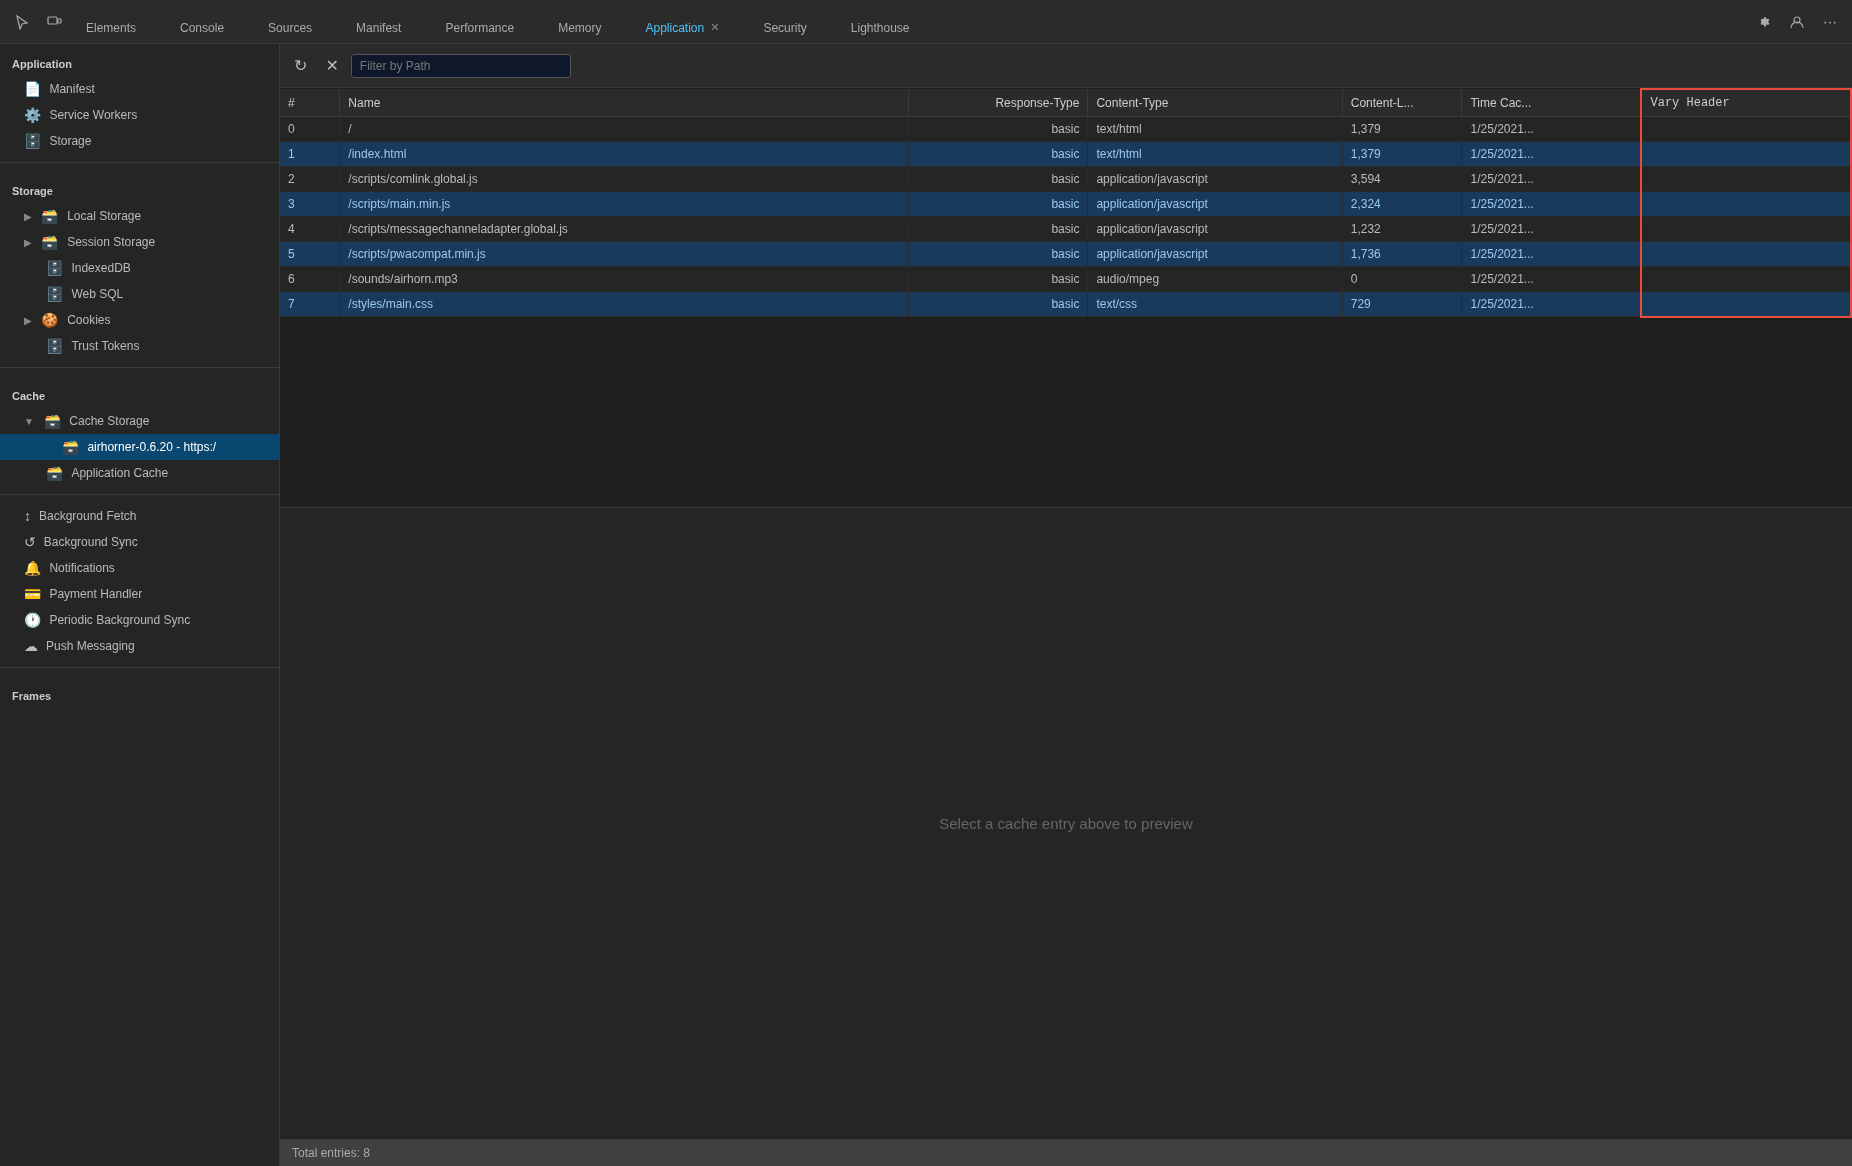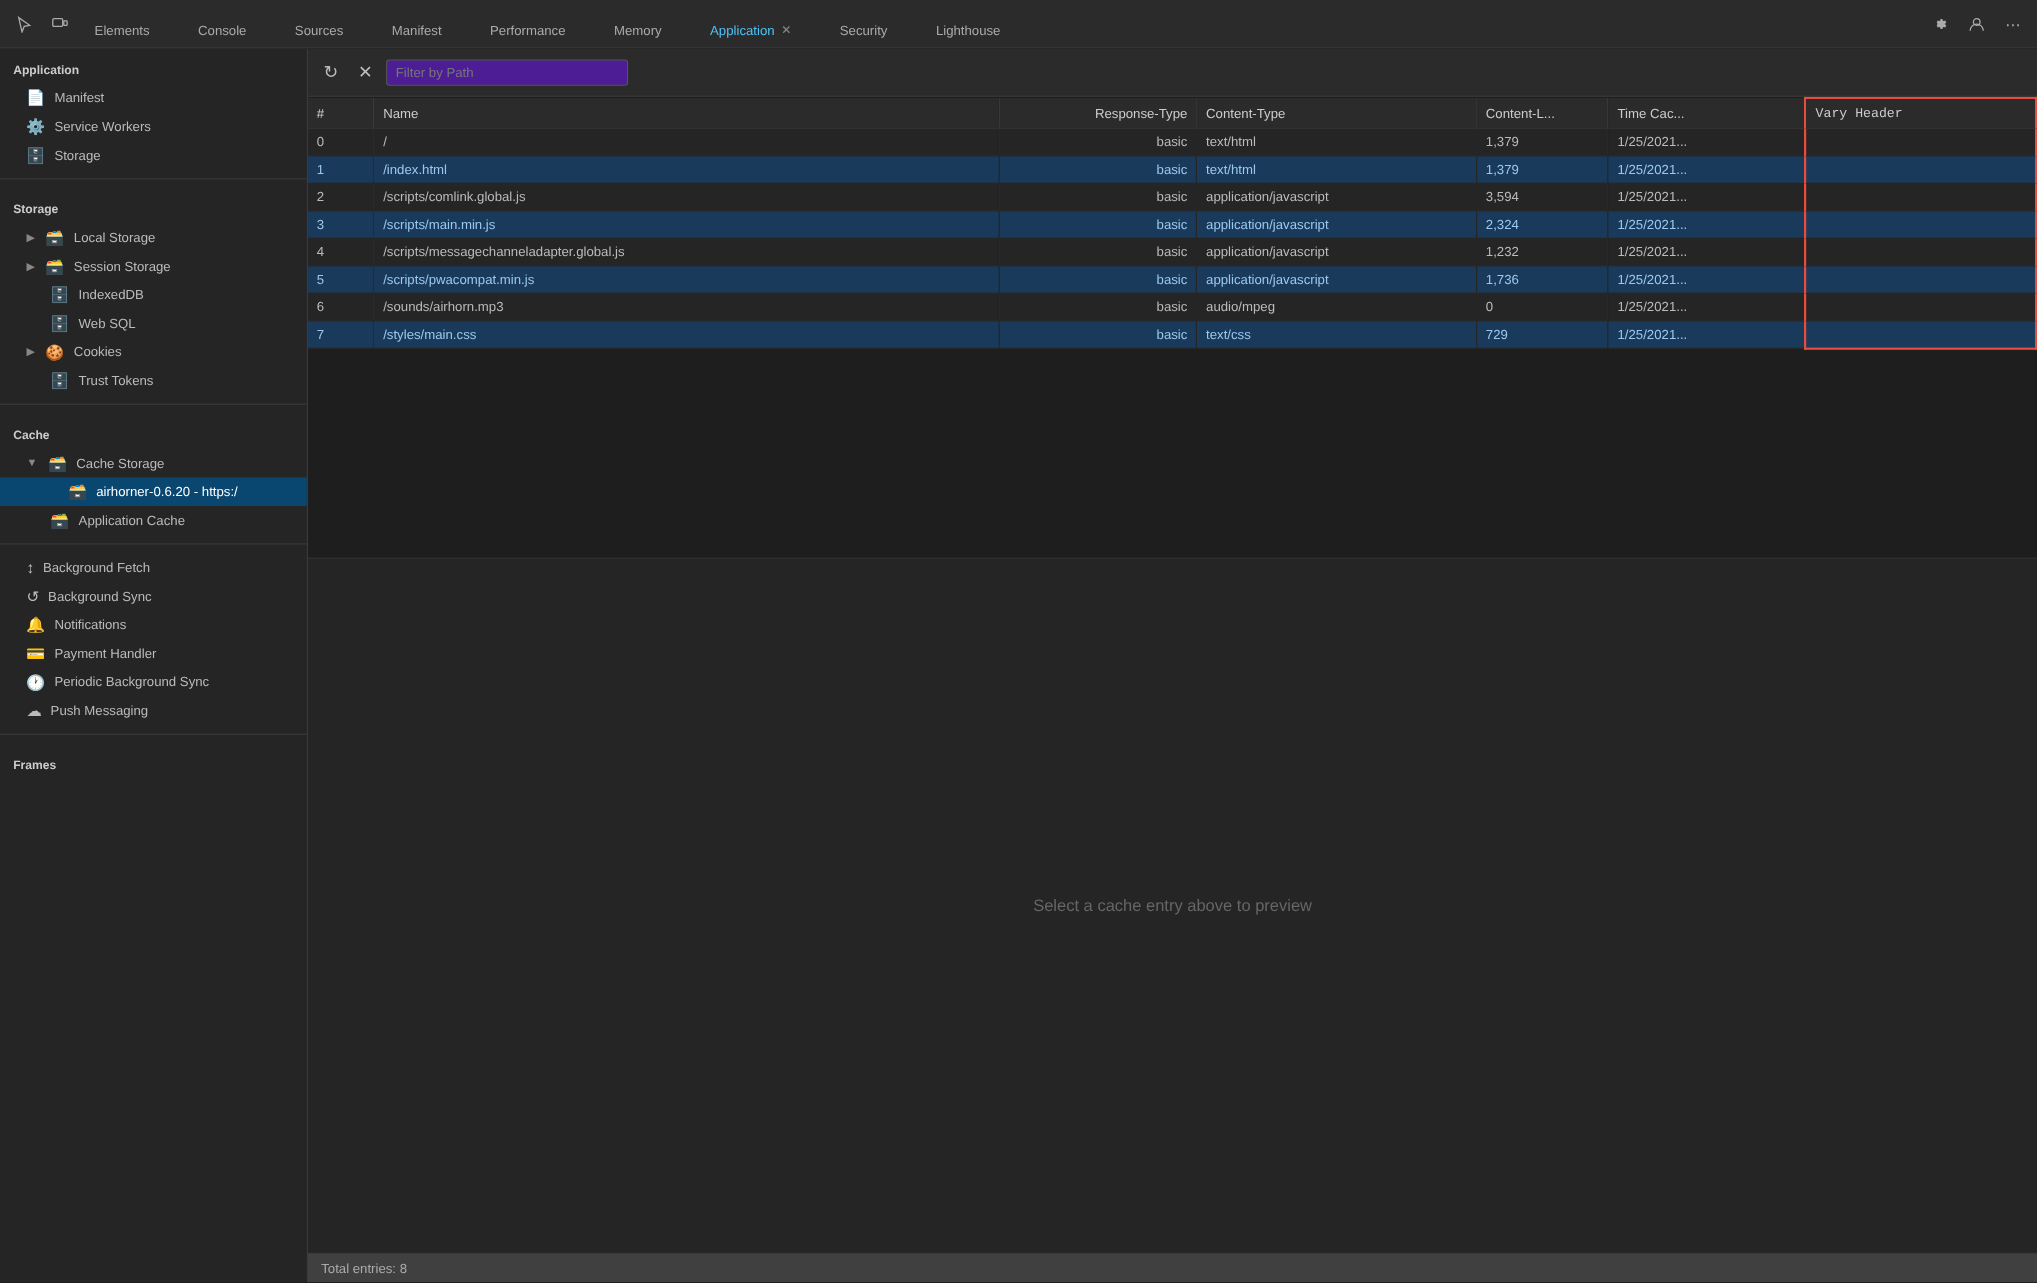--- a/index.html
+++ b/index.html
@@ -143,21 +143,21 @@
     .filter-btn {
       background: none;
       border: none;
       color: #bbb;
       cursor: pointer;
       font-size: 16px;
       padding: 3px 6px;
       border-radius: 3px;
     }
     .filter-input {
-      background: #4c1d95;
+      background: #0f172a;
       border: 1px solid #555;
       color: #ccc;
       padding: 4px 8px;
       border-radius: 3px;
       font-size: 12px;
       width: 220px;
       outline: none;
     }
     .filter-input::placeholder { color: #777; }
 

